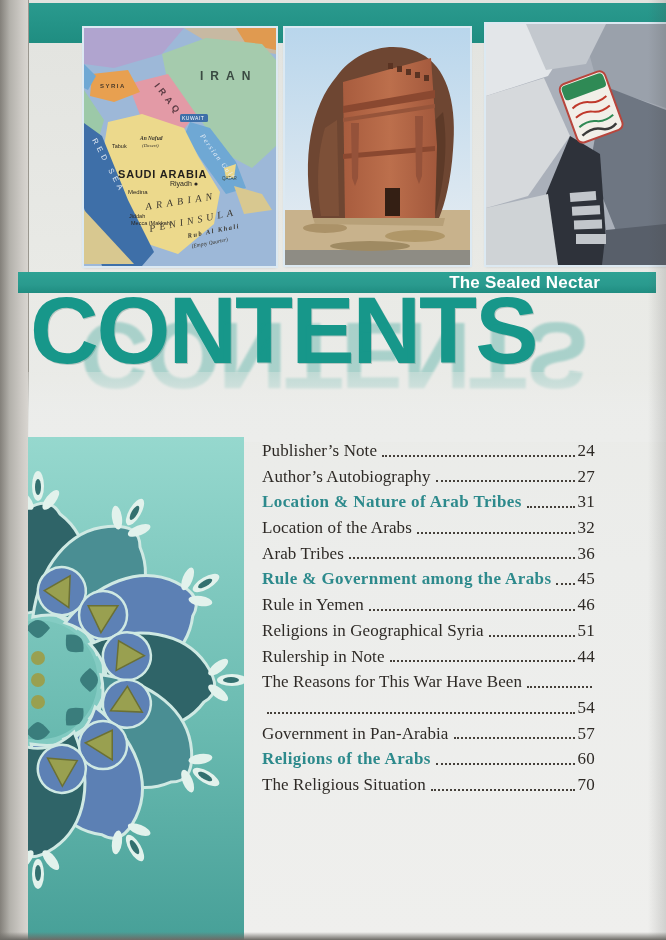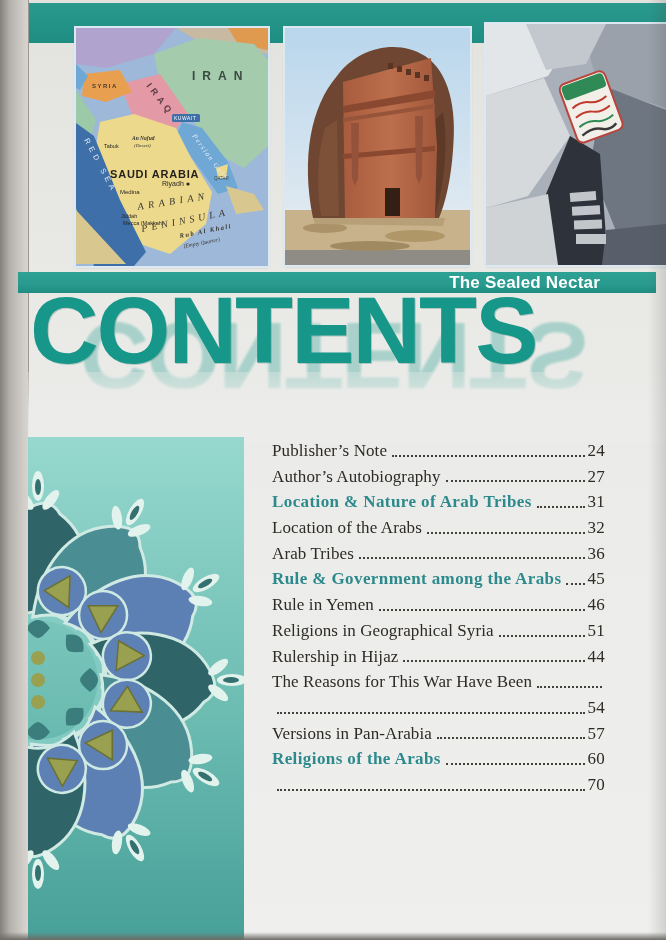--- a/index.html
+++ b/index.html
@@ -17,21 +17,21 @@
   .right-shade{position:absolute;right:0;top:0;width:18px;height:940px;
     background:linear-gradient(270deg,rgba(70,70,68,.18),rgba(70,70,68,0));}
 
   
   .top-band{position:absolute;left:28px;top:3px;width:638px;height:40px;
     background:linear-gradient(180deg,var(--band-teal),#1f8d81);}
 
   
   .photo{position:absolute;overflow:hidden;box-shadow:0 0 0 2px #dce9f2,0 1px 3px rgba(0,0,0,.25);}
   .photo svg{display:block;}
-  .photo-map{left:76px;top:28px;width:192px;height:238px;}
+  .photo-map{left:84px;top:28px;width:192px;height:238px;}
   .photo-tomb{left:285px;top:28px;width:185px;height:237px;}
   .photo-cave{left:486px;top:24px;width:180px;height:241px;}
 
   
   .nectar-band{position:absolute;left:18px;top:272px;width:638px;height:21px;
     background:linear-gradient(180deg,#2da294,var(--band-teal) 60%,#1f8d81);
     display:flex;align-items:center;justify-content:flex-end;}
   .nectar-band span{color:#fff;font-size:17px;font-weight:600;letter-spacing:.2px;
     padding-right:56px;line-height:1;}
 
@@ -45,21 +45,21 @@
     font-size:95px;font-weight:bold;letter-spacing:-2px;line-height:1;
     color:var(--title-teal);opacity:.30;transform:scaleY(-1);filter:blur(1px);}
   .reflection-fade{position:absolute;left:28px;top:372px;width:638px;height:70px;
     background:linear-gradient(180deg,rgba(233,234,230,.35) 0%,rgba(236,237,235,.85) 55%,#ecedeb 100%);}
 
   
   .ornament{position:absolute;left:28px;top:437px;width:216px;height:503px;overflow:hidden;}
   .ornament svg{display:block;}
 
   
-  .toc{position:absolute;left:272px;top:438px;width:333px;
+  .toc{position:absolute;left:262px;top:438px;width:333px;
     font-family:"Liberation Serif",serif;font-size:17px;color:var(--text-dark);}
   .toc-row{display:flex;height:25.7px;line-height:25.7px;}
   .toc-label{white-space:nowrap;letter-spacing:.1px;}
   .toc-row.chapter .toc-label{color:var(--section-teal);font-weight:bold;letter-spacing:.4px;}
   .toc-dots{flex:1 1 auto;align-self:flex-end;margin:0 3px 7px 5px;
     border-bottom:2.4px dotted #45403a;min-width:12px;}
   .toc-page{text-align:right;letter-spacing:.2px;}
 </style>
 </head>
 <body>
@@ -286,44 +286,45 @@
         <span class="toc-label">Rule in Yemen</span>
         <span class="toc-dots"></span>
         <span class="toc-page">46</span>
       </div>
       <div class="toc-row">
         <span class="toc-label">Religions in Geographical Syria</span>
         <span class="toc-dots"></span>
         <span class="toc-page">51</span>
       </div>
       <div class="toc-row">
-        <span class="toc-label">Rulership in Hijaz</span>
+        <span class="toc-label">Rulership in Note</span>
         <span class="toc-dots"></span>
         <span class="toc-page">44</span>
       </div>
       <div class="toc-row">
         <span class="toc-label">The Reasons for This War Have Been</span>
         <span class="toc-dots"></span>
         <span class="toc-page"></span>
       </div>
       <div class="toc-row">
         <span class="toc-dots"></span>
         <span class="toc-page">54</span>
       </div>
       <div class="toc-row">
-        <span class="toc-label">Versions in Pan-Arabia</span>
+        <span class="toc-label">Government in Pan-Arabia</span>
         <span class="toc-dots"></span>
         <span class="toc-page">57</span>
       </div>
       <div class="toc-row chapter">
         <span class="toc-label">Religions of the Arabs</span>
         <span class="toc-dots"></span>
         <span class="toc-page">60</span>
       </div>
       <div class="toc-row">
+        <span class="toc-label">The Religious Situation</span>
         <span class="toc-dots"></span>
         <span class="toc-page">70</span>
       </div>
     </div>
 
   <div class="right-shade"></div>
   <div class="bottom-edge"></div>
 </div>
 
 </body></html>

